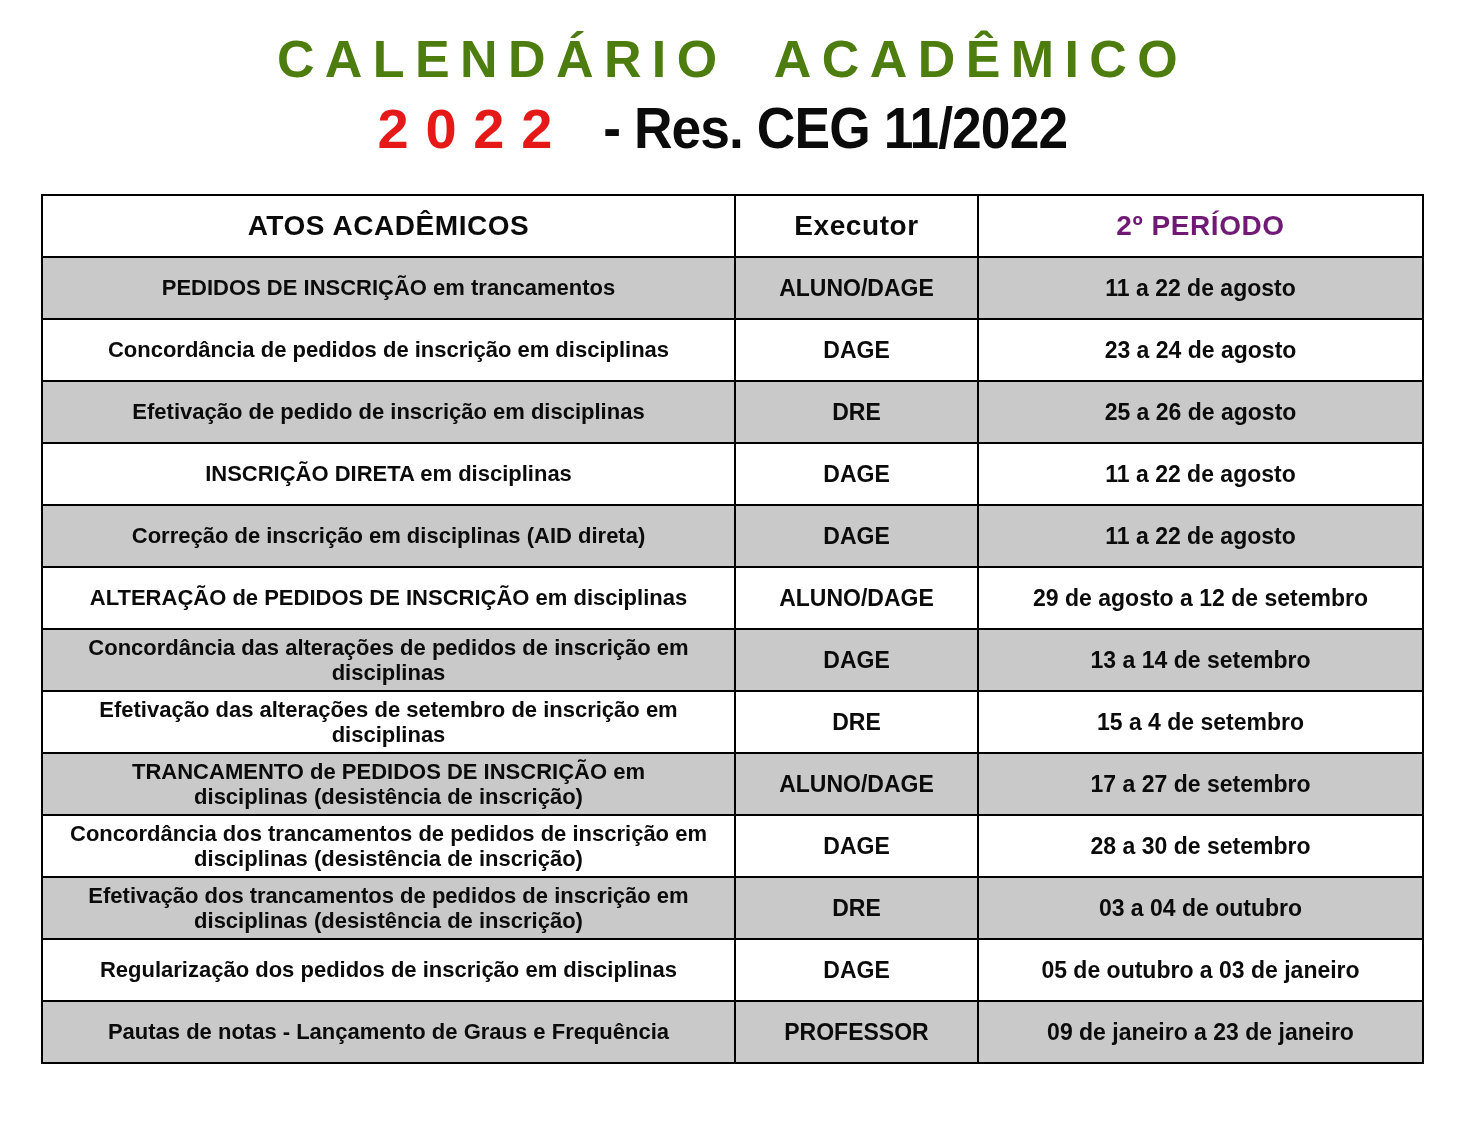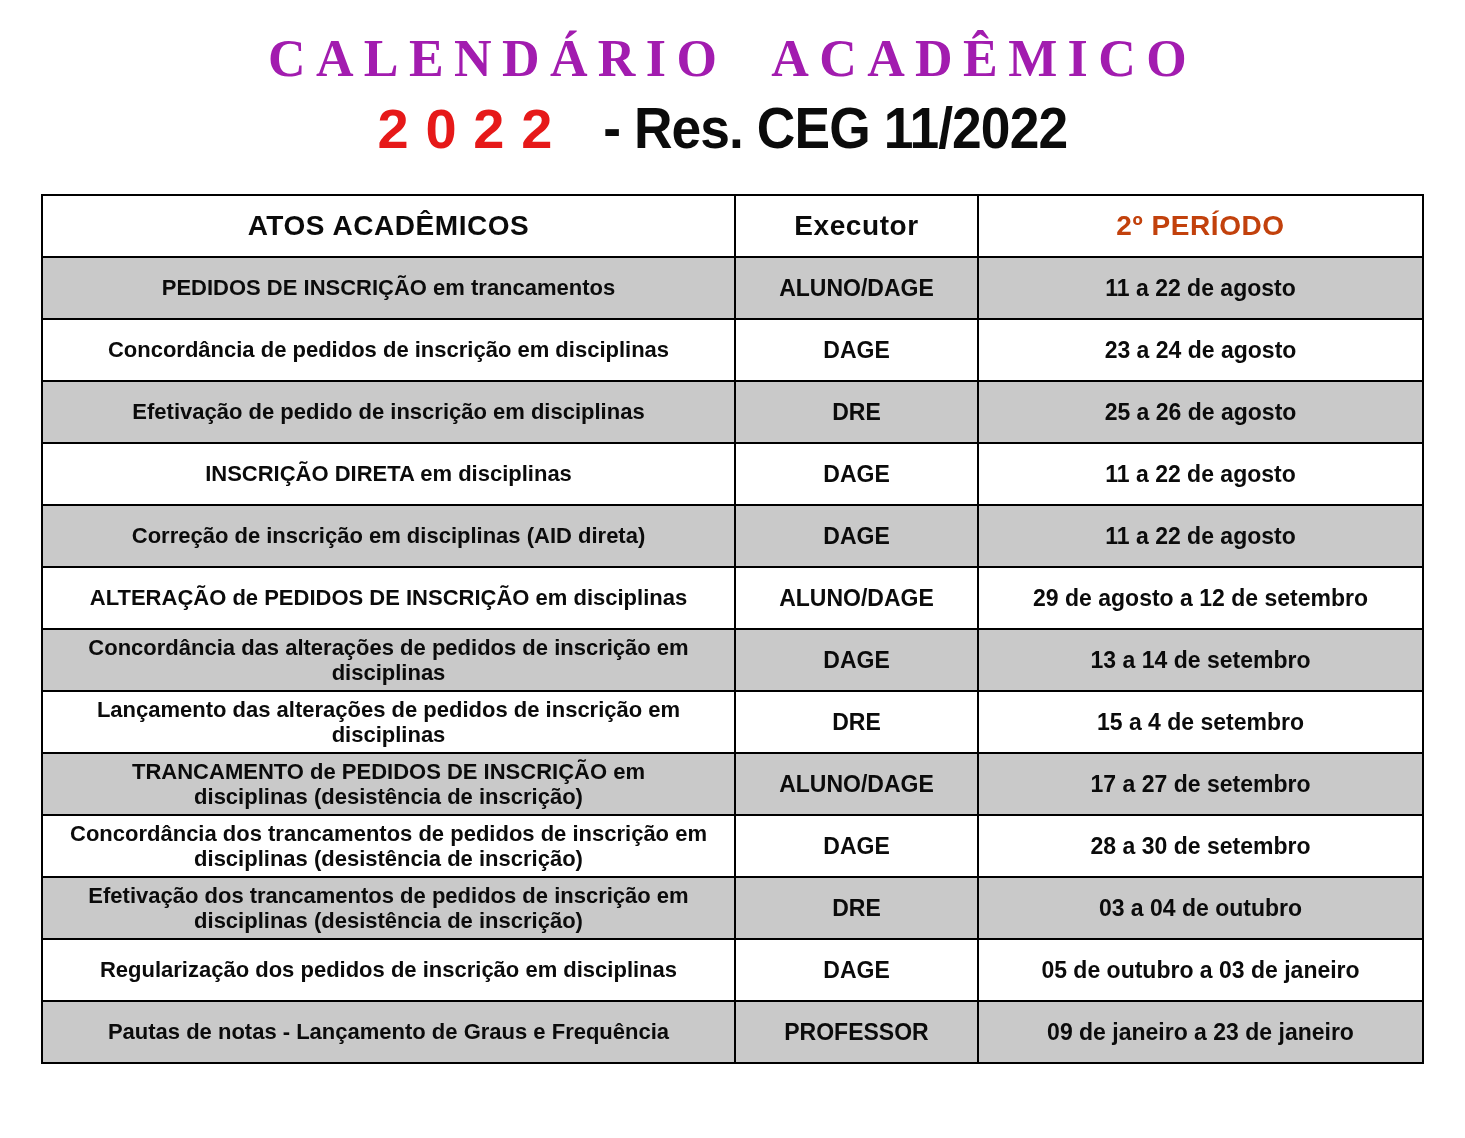--- a/index.html
+++ b/index.html
@@ -12,23 +12,22 @@
 
   
   .title-main {
     margin:30px 0 0 0;
     text-align:center;
     font-size:52px;
     font-weight:bold;
     letter-spacing:0.20em;
     word-spacing:0.45em;
     line-height:1.12;
-    color:#a21caf;
+    color:#4d7c0f;
     white-space:nowrap;
-    font-family:Liberation Serif, serif;
   }
   .title-sub {
     margin:8px 0 4px 0;
     display:flex;
     justify-content:center;
     align-items:baseline;
     gap:14px;
     line-height:1.1;
     text-align:right;
   }
@@ -69,21 +68,21 @@
   col.c-exec { width:243px; }
   col.c-per { width:445px; }
 
   thead th {
     height:56px;
     background:#ffffff;
     font-size:28px;
     font-weight:bold;
     letter-spacing:0.02em;
   }
-  thead th.periodo-h { color:#c2410c; }
+  thead th.periodo-h { color:#701a75; }
 
   tbody td { height:56px; font-weight:bold; line-height:1.16; }
   tbody tr:nth-child(odd) { background:#c9c9c9; }
   tbody tr:nth-child(even) { background:#ffffff; }
 
   td.ato { font-size:22px; }
   td.ato .wrap { display:inline-block; max-width:660px; }
   td.ato .wrap.narrow { max-width:600px; }
   td.exec { font-size:23px;margin-left:12px; }
   td.per { font-size:23px; }
@@ -143,21 +142,21 @@
         <td class="ato"><span class="wrap narrow">ALTERAÇÃO de PEDIDOS DE INSCRIÇÃO em disciplinas</span></td>
         <td class="exec">ALUNO/DAGE</td>
         <td class="per">29 de agosto a 12 de setembro</td>
       </tr>
       <tr>
         <td class="ato"><span class="wrap">Concordância das alterações de pedidos de inscrição em disciplinas</span></td>
         <td class="exec">DAGE</td>
         <td class="per">13 a 14 de setembro</td>
       </tr>
       <tr>
-        <td class="ato"><span class="wrap">Lançamento das alterações de pedidos de inscrição em disciplinas</span></td>
+        <td class="ato"><span class="wrap">Efetivação das alterações de setembro de inscrição em disciplinas</span></td>
         <td class="exec">DRE</td>
         <td class="per">15 a 4 de setembro</td>
       </tr>
       <tr>
         <td class="ato"><span class="wrap narrow">TRANCAMENTO de PEDIDOS DE INSCRIÇÃO em disciplinas (desistência de inscrição)</span></td>
         <td class="exec">ALUNO/DAGE</td>
         <td class="per">17 a 27 de setembro</td>
       </tr>
       <tr>
         <td class="ato"><span class="wrap">Concordância dos trancamentos de pedidos de inscrição em disciplinas (desistência de inscrição)</span></td>

